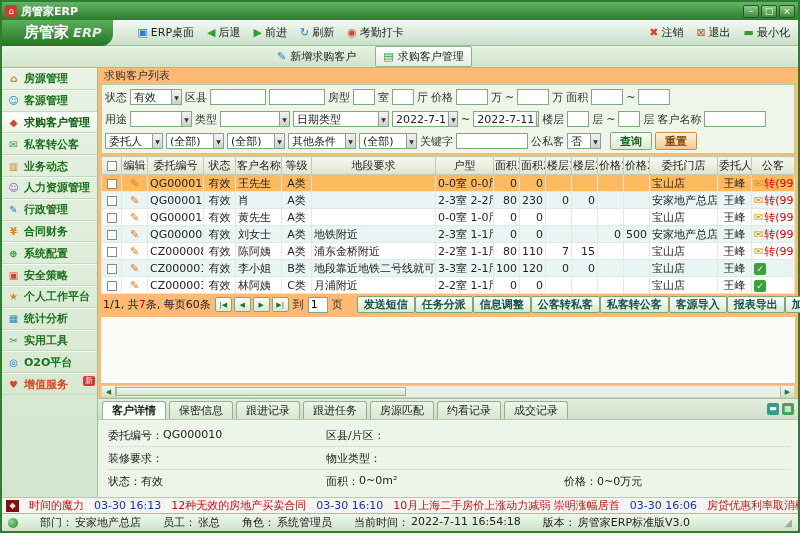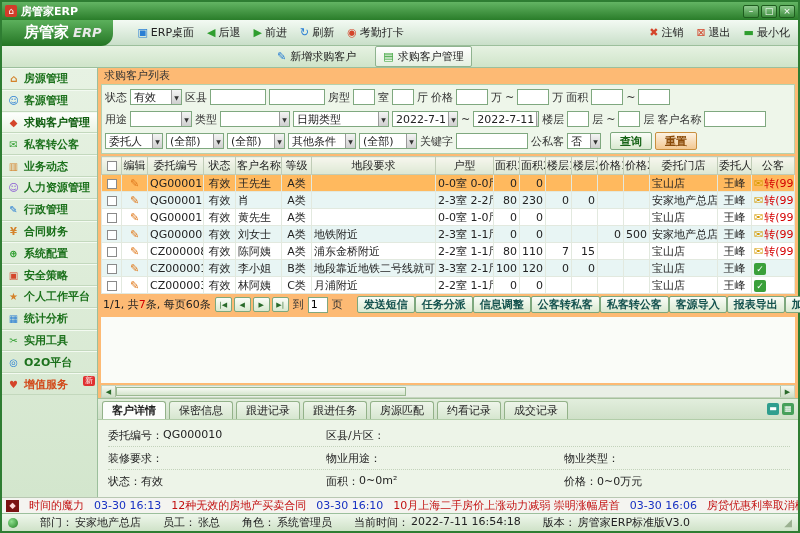--- a/index.html
+++ b/index.html
@@ -558,24 +558,20 @@
               <span class="d-label">区县/片区：</span>
               <span class="d-value"></span>
             </span>
           </div>
           <div class="d-row">
             <span class="d-field">
               <span class="d-label">装修要求：</span>
               <span class="d-value"></span>
             </span>
             <span class="d-field">
-              <span class="d-label">物业用途：</span>
-              <span class="d-value"></span>
-            </span>
-            <span class="d-field">
               <span class="d-label">物业类型：</span>
               <span class="d-value"></span>
             </span>
           </div>
           <div class="d-row">
             <span class="d-field">
               <span class="d-label">状态：</span>
               <span class="d-value">有效</span>
             </span>
             <span class="d-field">

